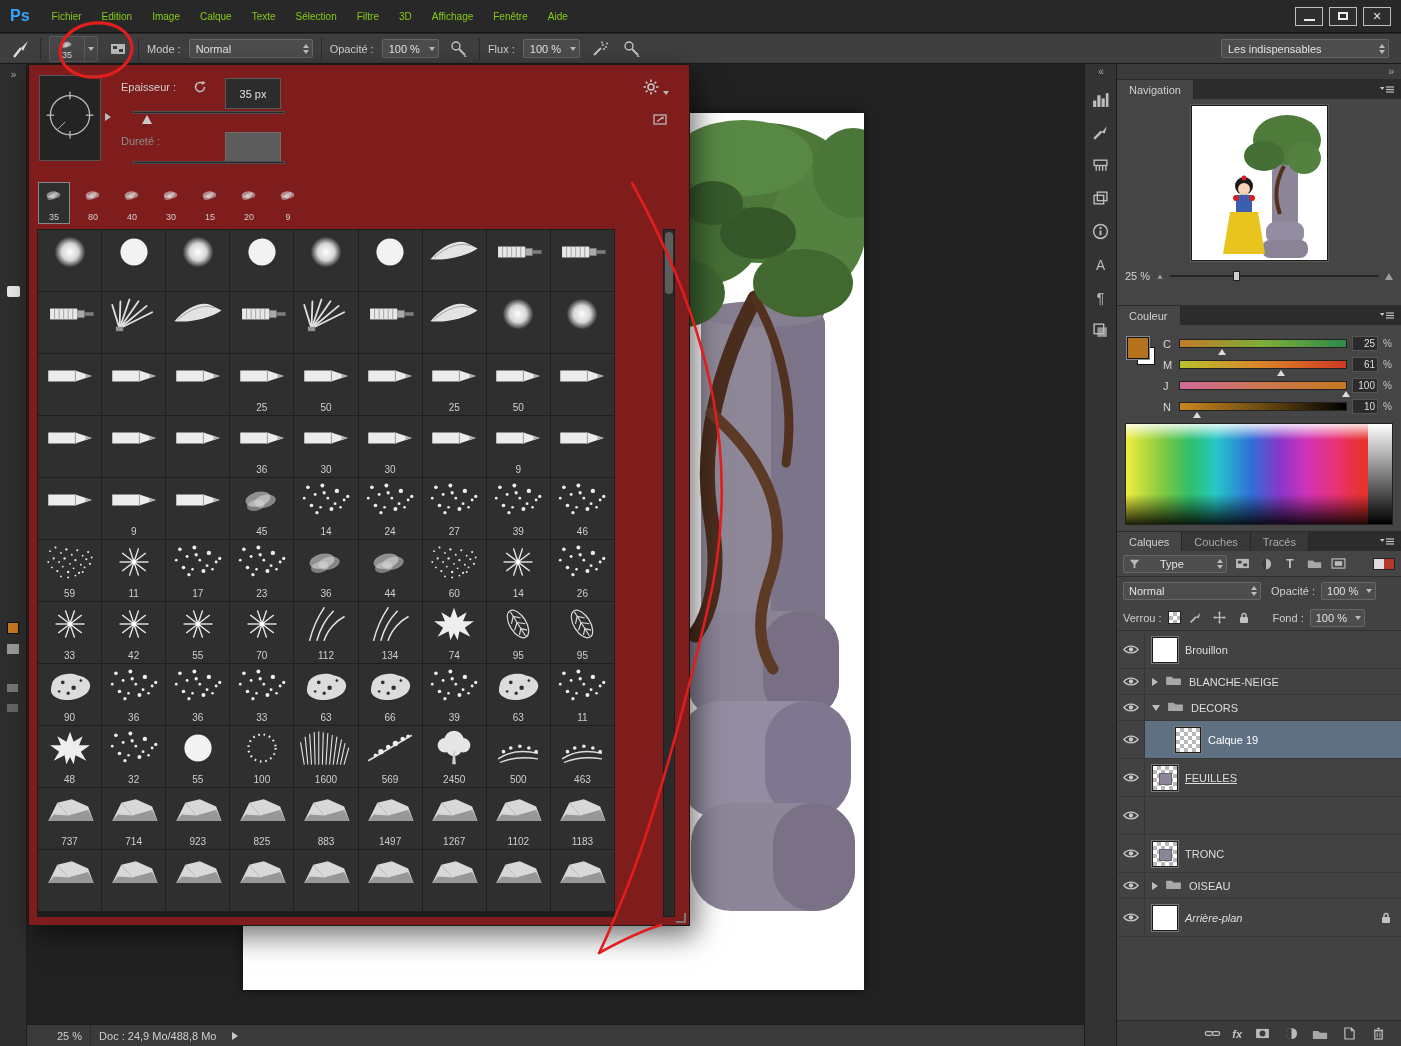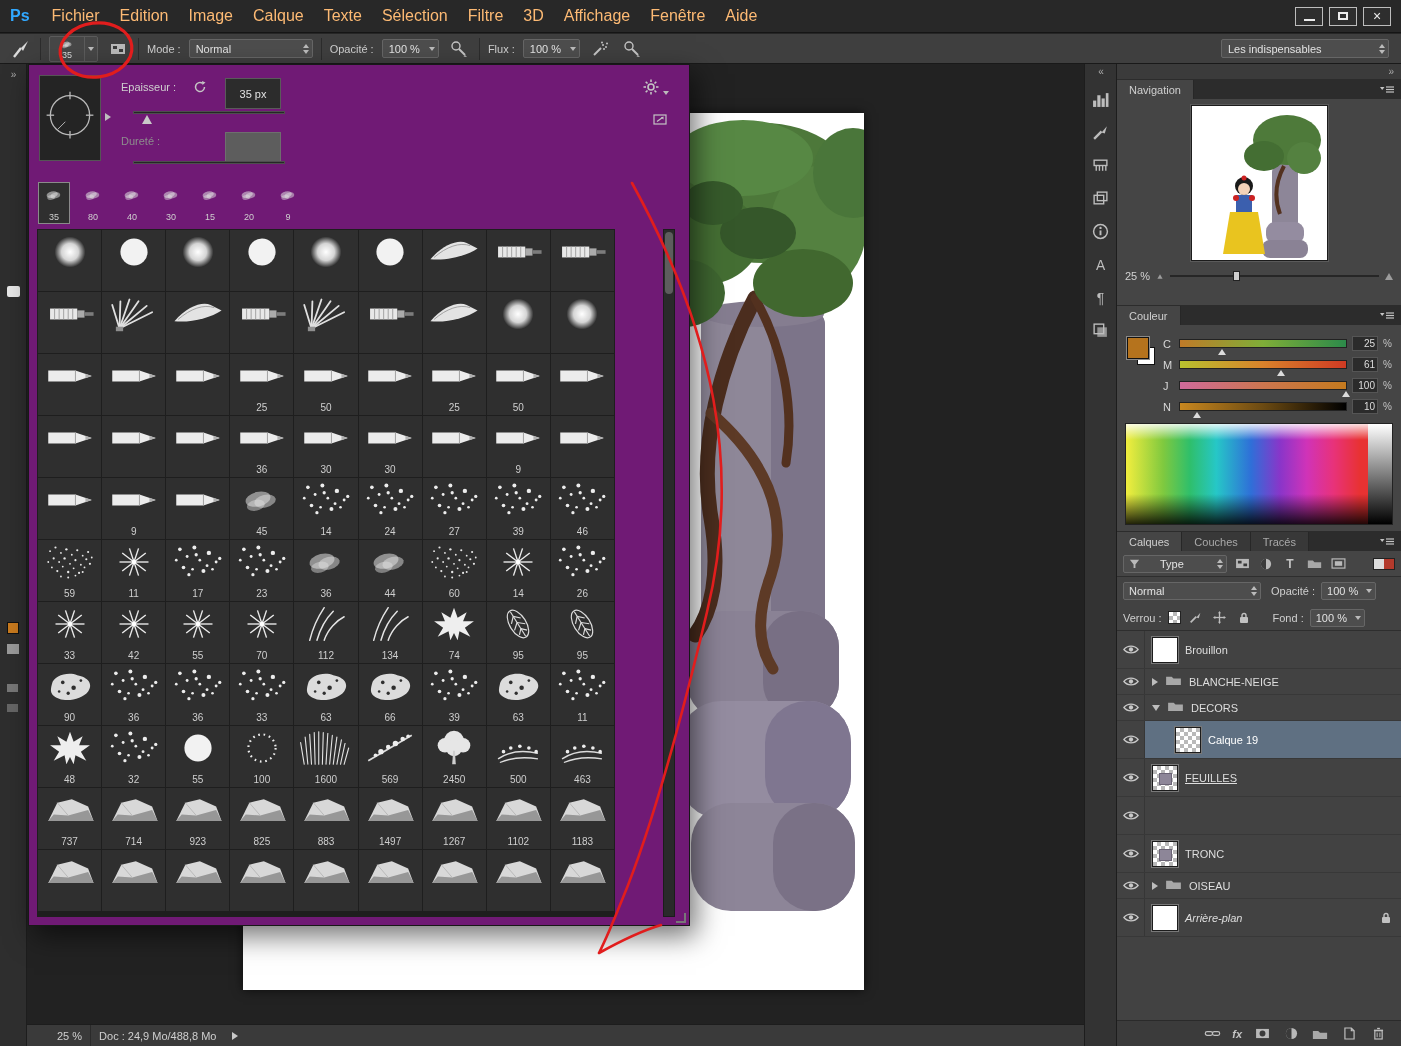--- a/index.html
+++ b/index.html
@@ -3,21 +3,21 @@
 <meta charset="utf-8">
 <style>
 *{margin:0;padding:0;box-sizing:border-box}
 html,body{width:1401px;height:1046px;overflow:hidden;background:#111}
 body,svg text{font-family:"Liberation Sans","DejaVu Sans",sans-serif}
 .app{position:relative;width:1401px;height:1046px;background:#262626;color:#d6d6d6;font-size:12px;overflow:hidden;
   --sel:#5f7082;--red:#e11d1d;--logo:#31a8ff;--fg:#b5731d}
 
 .titlebar{position:absolute;left:0;top:0;right:0;height:33px;background:#282828;border-bottom:1px solid #151515;display:flex;align-items:center}
 .logo{color:var(--logo);font-weight:bold;font-size:16px;padding:0 12px 0 10px}
-.menu-item{padding:4px 10px;height:33px;display:flex;align-items:center;color:#fdba74;font-size:16px;cursor:default}
+.menu-item{padding:4px 10px;height:33px;display:flex;align-items:center;color:#84cc16;font-size:10px;cursor:default}
 .winbtns{margin-left:auto;display:flex;gap:6px;padding-right:10px}
 .wbtn{width:28px;height:19px;border:1px solid #bdbdbd;display:flex;align-items:center;justify-content:center;background:#2e2e2e}
 .wmin i{display:block;width:11px;border-top:2px solid #ececec;margin-top:8px}
 .wmax i{display:block;width:10px;height:8px;border:2px solid #ececec}
 .wclose{color:#ececec;font-size:14px;line-height:1}
 
 .optionsbar{position:absolute;left:0;top:34px;right:0;height:30px;background:#3f3f3f;border-bottom:1px solid #191919;display:flex;align-items:center;gap:8px;padding-left:8px;z-index:5}
 .obsep{width:1px;height:22px;background:#2c2c2c}
 .lbl{font-size:11px;color:#cfcfcf}
 .dd{display:flex;align-items:center;background:#4d4d4d;border:1px solid #666;border-radius:2px;height:19px;padding:0 3px 0 6px;font-size:11px;color:#e2e2e2;gap:5px}
@@ -104,21 +104,21 @@
 .it{font-style:italic}.ul{text-decoration:underline}
 .lsel .lname{color:#fff}
 .llock{margin-left:auto;margin-right:10px;display:flex}
 .tri{width:0;height:0;border-style:solid;flex:none}
 .tright{border-width:4px 0 4px 6px;border-color:transparent transparent transparent #bdbdbd}
 .tdown{border-width:6px 4px 0 4px;border-color:#bdbdbd transparent transparent transparent}
 .lspacer{flex:1;background:#424242}
 .lfooter{height:26px;background:#3b3b3b;border-top:1px solid #2a2a2a;display:flex;align-items:center;justify-content:flex-end;gap:11px;padding-right:14px}
 .fxtext{font-size:11px;color:#c4c4c4;font-style:italic;font-weight:bold}
 
-.brushpanel{position:absolute;left:28px;top:64px;width:662px;height:862px;background:#701a75;border:1px solid #181818;box-shadow:6px 10px 26px rgba(0,0,0,.55);z-index:40;font-size:11px}
+.brushpanel{position:absolute;left:28px;top:64px;width:662px;height:862px;background:#7f1d1d;border:1px solid #181818;box-shadow:6px 10px 26px rgba(0,0,0,.55);z-index:40;font-size:11px}
 .bp-preview{position:absolute;left:10px;top:10px;width:62px;height:86px;background:#242424;border:1px solid #555;display:flex;align-items:center;justify-content:center}
 .bp-prevarrow{position:absolute;left:76px;top:48px;width:0;height:0;border-top:4px solid transparent;border-bottom:4px solid transparent;border-left:6px solid #bdbdbd}
 .bp-label{position:absolute;color:#cfcfcf}
 .bp-label.dis{color:#8d8d8d}
 .valbox{position:absolute;width:56px;height:31px;background:#2c2c2c;border:1px solid #5a5a5a;color:#e2e2e2;font-size:11px;display:flex;align-items:center;justify-content:center}
 .valbox.dis{background:#5d5d5d;border-color:#6e6e6e}
 .ps-slider{position:absolute;height:3px;background:#262626;border:1px solid #4e4e4e}
 .ps-thumb{position:absolute;top:3px;width:0;height:0;border-left:5px solid transparent;border-right:5px solid transparent;border-bottom:9px solid #c9c9c9}
 #recent-row{position:absolute;left:10px;top:118px;height:42px;display:flex;gap:9px}
 .rcell{width:30px;height:40px;position:relative;display:flex;justify-content:center}

